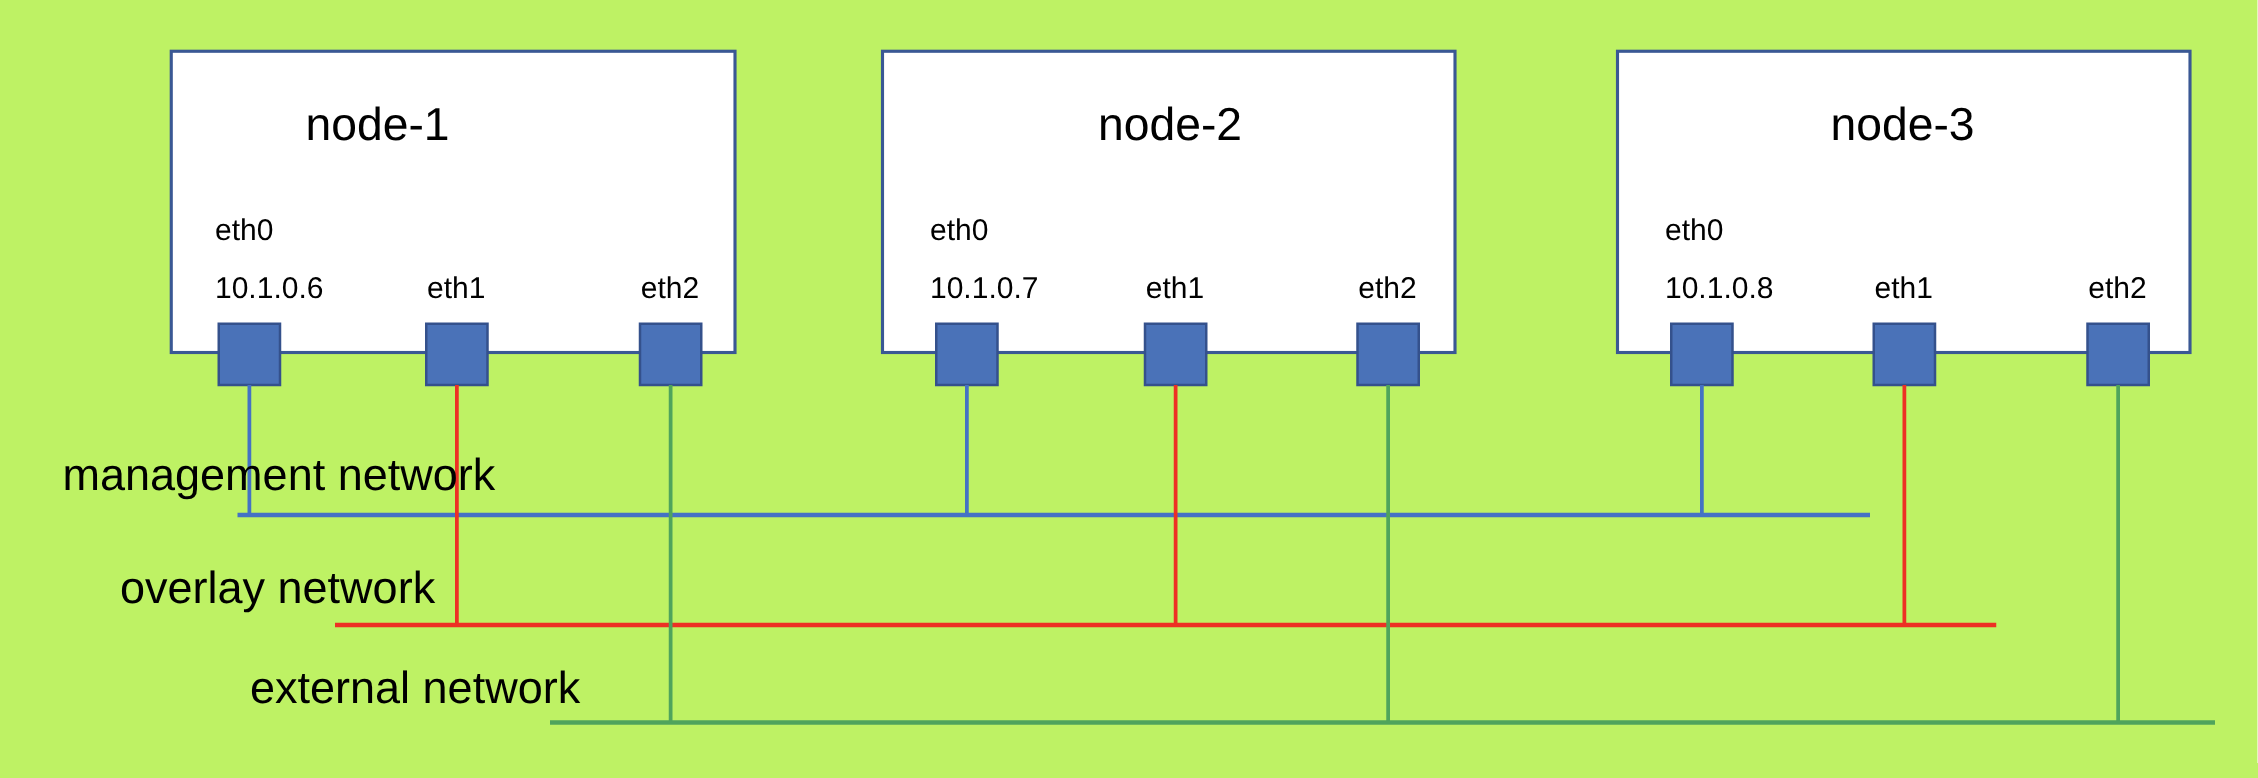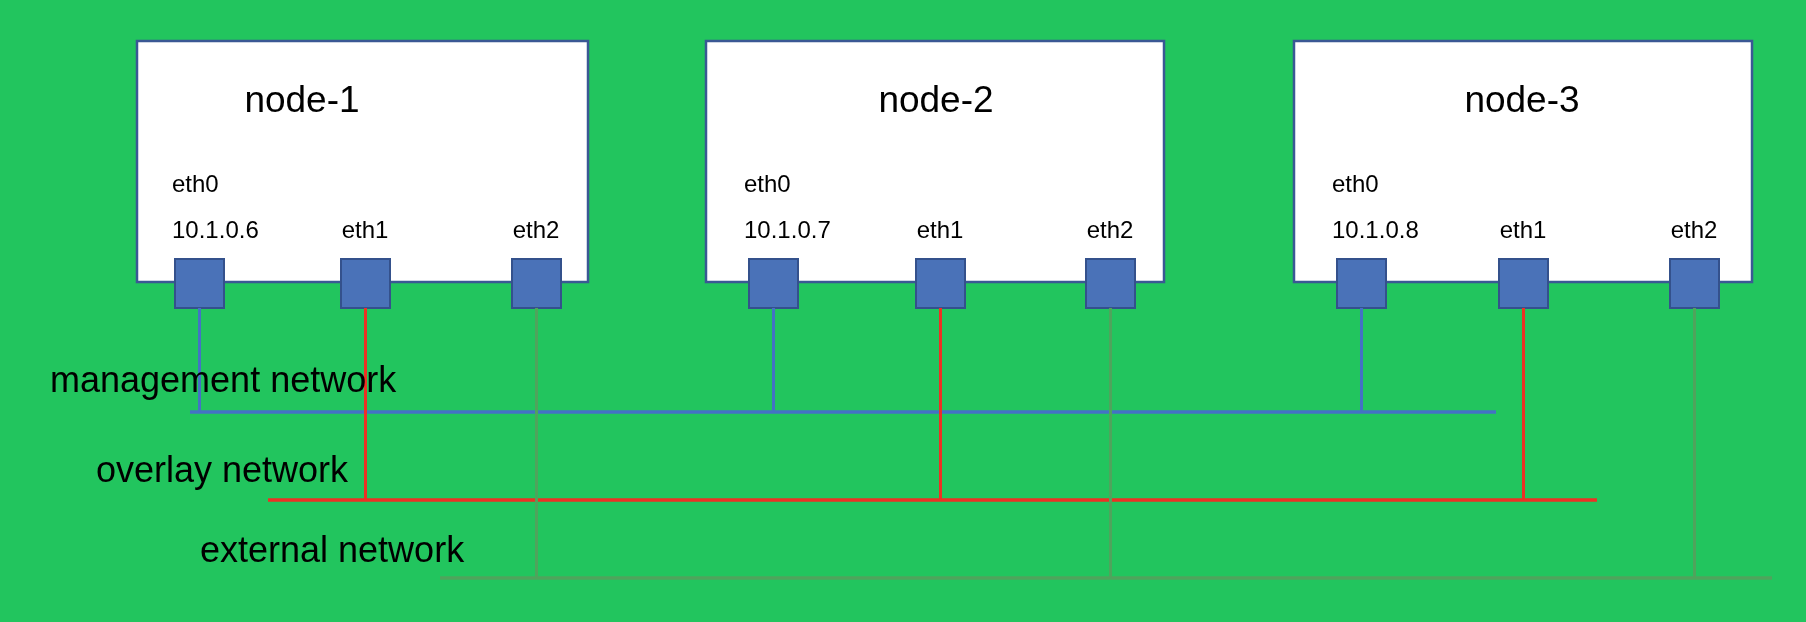--- a/index.html
+++ b/index.html
@@ -9,21 +9,21 @@
     background: #ffffff;
   }
   body {
     font-family: "Liberation Sans", sans-serif;
     -webkit-font-smoothing: antialiased;
   }
   #canvas {
     position: relative;
     width: 1806px;
     height: 622px;
-    background: #22c55e;
+    background: #bef264;
     overflow: hidden;
   }
   svg#diagram {
     position: absolute;
     left: 0;
     top: 0;
     width: 1806px;
     height: 622px;
     display: block;
   }

